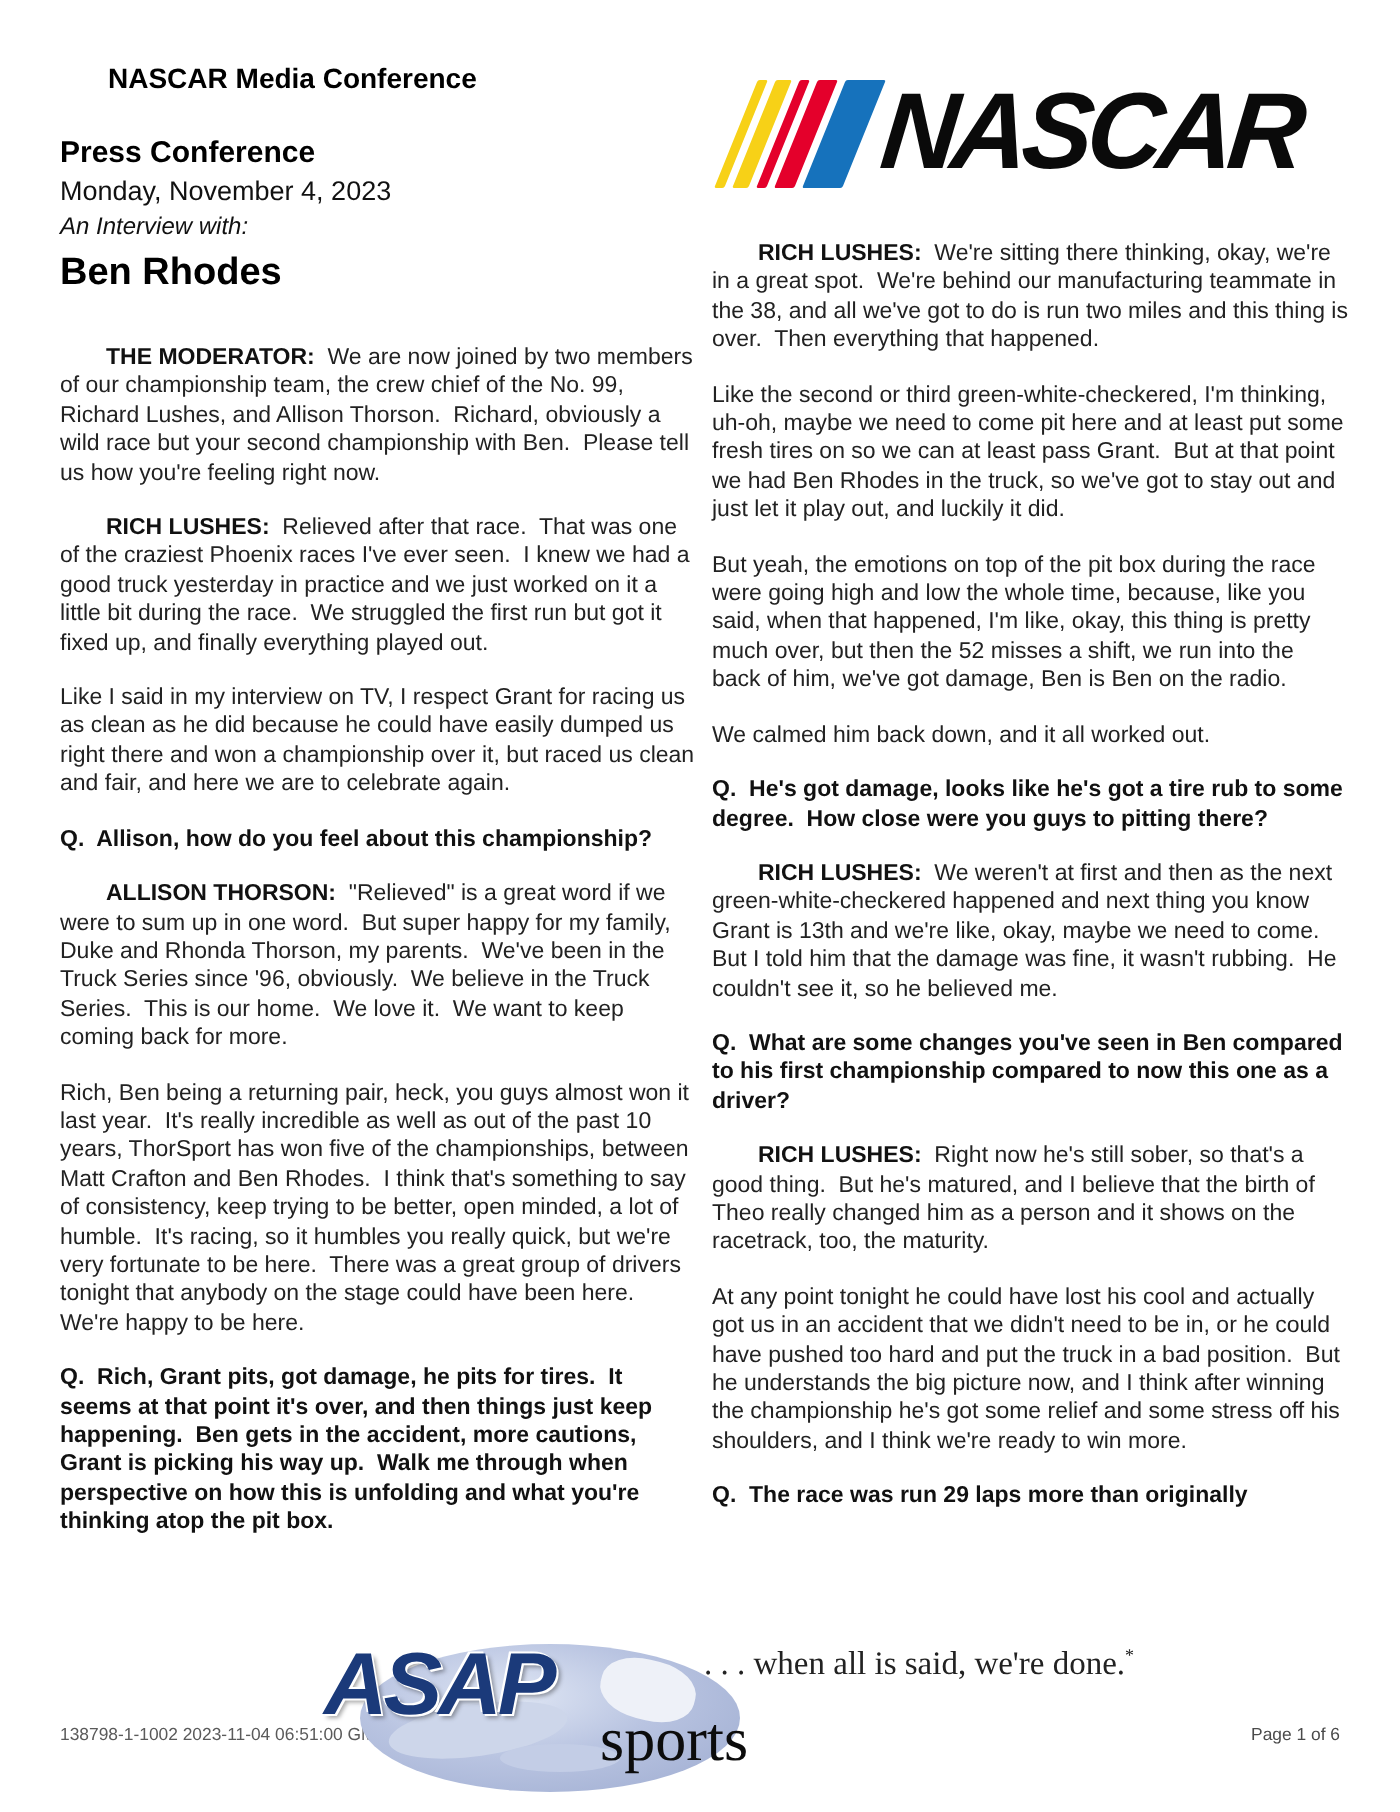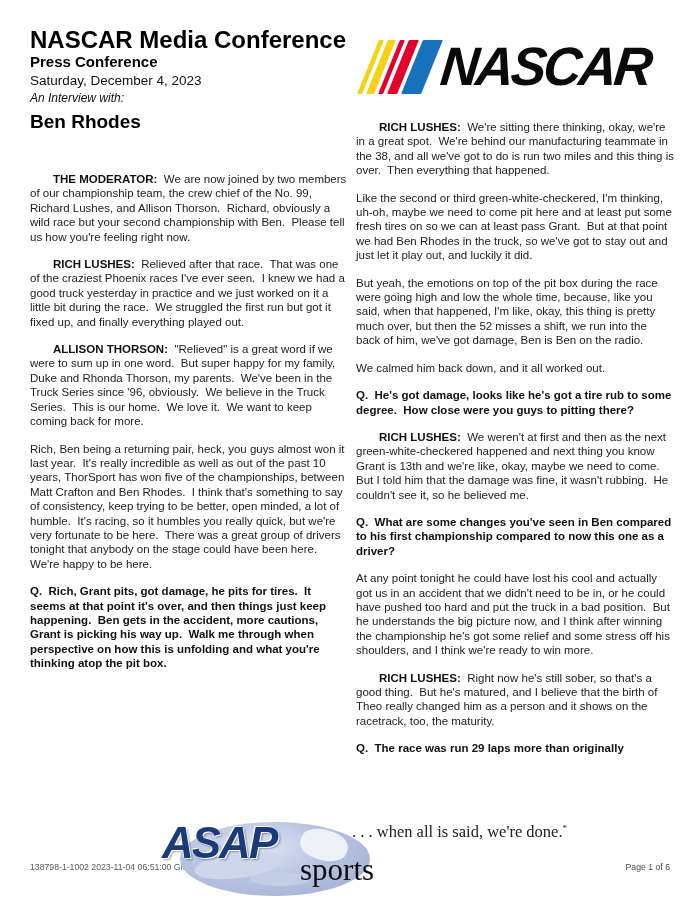--- a/index.html
+++ b/index.html
@@ -3,22 +3,22 @@
 <meta charset="utf-8">
 <style>
   html,body{margin:0;padding:0;background:#888;}
   .page{
     position:relative;width:700px;height:906px;background:#ffffff;
     font-family:"Liberation Sans",sans-serif;color:#1a1a1a;overflow:hidden;
     margin:0 auto;
   }
   
   .header-left{position:absolute;left:30px;top:28px;width:330px;}
-  .doc-title{font-size:24px;font-weight:bold;line-height:23px;color:#000;}
-  .doc-subtitle{font-size:15px;font-weight:bold;line-height:19px;color:#000;margin-top:1px;}
+  .doc-title{font-size:14px;font-weight:bold;line-height:23px;color:#000;margin-left:24px;}
+  .doc-subtitle{font-size:15px;font-weight:bold;line-height:19px;color:#000;margin-top:16px;}
   .doc-date{font-size:13.5px;line-height:18px;color:#111;margin-top:1px;}
   .doc-interview{font-size:12px;font-style:italic;line-height:15px;color:#111;margin-top:1px;}
   .doc-name{font-size:19px;font-weight:bold;line-height:26px;color:#000;margin-top:3px;}
   
   .nascar-logo{position:absolute;left:368px;top:40px;height:54px;display:flex;align-items:stretch;}
   .stripes{display:flex;height:54px;margin-right:6px;}
   .stripe{transform:skewX(-22deg);margin-right:4px;border-radius:1px;}
   .stripe.s1{width:5px;}
   .stripe.s2{width:8px;}
   .stripe.s3{width:5px;}
@@ -71,53 +71,55 @@
   .footer .page-num{color:#4a4a4a;text-align:right;}
 </style>
 </head>
 <body>
 
 <div class="page">
 
   <div class="header-left">
     <div class="doc-title">NASCAR Media Conference</div>
     <div class="doc-subtitle">Press Conference</div>
-    <div class="doc-date">Saturday, December 4, 2023</div>
+    <div class="doc-date">Monday, November 4, 2023</div>
     <div class="doc-interview">An Interview with:</div>
     <div class="doc-name">Ben Rhodes</div>
   </div>
 
   <div class="nascar-logo">
     <div class="stripes">
       <div class="stripe s1" style="background: rgb(247, 209, 23);"></div>
       <div class="stripe s2" style="background: rgb(247, 209, 23);"></div>
       <div class="stripe s3" style="background: rgb(228, 0, 43);"></div>
       <div class="stripe s4" style="background: rgb(228, 0, 43);"></div>
       <div class="stripe s5" style="background: rgb(22, 114, 188);"></div>
     </div>
     <div class="nascar-word">NASCAR</div>
   </div>
 
   <div id="col-left" class="col col-left">
       <p class="para speaker"><b>THE MODERATOR:</b>  We are now joined by two members of our championship team, the crew chief of the No. 99, Richard Lushes, and Allison Thorson.  Richard, obviously a wild race but your second championship with Ben.  Please tell us how you're feeling right now.</p>
       <p class="para speaker"><b>RICH LUSHES:</b>  Relieved after that race.  That was one of the craziest Phoenix races I've ever seen.  I knew we had a good truck yesterday in practice and we just worked on it a little bit during the race.  We struggled the first run but got it fixed up, and finally everything played out.</p>
+      <p class="para plain">Like I said in my interview on TV, I respect Grant for racing us as clean as he did because he could have easily dumped us right there and won a championship over it, but raced us clean and fair, and here we are to celebrate again.</p>
+      <p class="para question">Q.  Allison, how do you feel about this championship?</p>
       <p class="para speaker"><b>ALLISON THORSON:</b>  "Relieved" is a great word if we were to sum up in one word.  But super happy for my family, Duke and Rhonda Thorson, my parents.  We've been in the Truck Series since '96, obviously.  We believe in the Truck Series.  This is our home.  We love it.  We want to keep coming back for more.</p>
       <p class="para plain">Rich, Ben being a returning pair, heck, you guys almost won it last year.  It's really incredible as well as out of the past 10 years, ThorSport has won five of the championships, between Matt Crafton and Ben Rhodes.  I think that's something to say of consistency, keep trying to be better, open minded, a lot of humble.  It's racing, so it humbles you really quick, but we're very fortunate to be here.  There was a great group of drivers tonight that anybody on the stage could have been here.  We're happy to be here.</p>
       <p class="para question">Q.  Rich, Grant pits, got damage, he pits for tires.  It seems at that point it's over, and then things just keep happening.  Ben gets in the accident, more cautions, Grant is picking his way up.  Walk me through when perspective on how this is unfolding and what you're thinking atop the pit box.</p>
     </div>
   <div id="col-right" class="col col-right">
       <p class="para speaker"><b>RICH LUSHES:</b>  We're sitting there thinking, okay, we're in a great spot.  We're behind our manufacturing teammate in the 38, and all we've got to do is run two miles and this thing is over.  Then everything that happened.</p>
       <p class="para plain">Like the second or third green-white-checkered, I'm thinking, uh-oh, maybe we need to come pit here and at least put some fresh tires on so we can at least pass Grant.  But at that point we had Ben Rhodes in the truck, so we've got to stay out and just let it play out, and luckily it did.</p>
       <p class="para plain">But yeah, the emotions on top of the pit box during the race were going high and low the whole time, because, like you said, when that happened, I'm like, okay, this thing is pretty much over, but then the 52 misses a shift, we run into the back of him, we've got damage, Ben is Ben on the radio.</p>
       <p class="para plain">We calmed him back down, and it all worked out.</p>
       <p class="para question">Q.  He's got damage, looks like he's got a tire rub to some degree.  How close were you guys to pitting there?</p>
       <p class="para speaker"><b>RICH LUSHES:</b>  We weren't at first and then as the next green-white-checkered happened and next thing you know Grant is 13th and we're like, okay, maybe we need to come.  But I told him that the damage was fine, it wasn't rubbing.  He couldn't see it, so he believed me.</p>
       <p class="para question">Q.  What are some changes you've seen in Ben compared to his first championship compared to now this one as a driver?</p>
+      <p class="para speaker"><b>RICH LUSHES:</b>  Right now he's still sober, so that's a good thing.  But he's matured, and I believe that the birth of Theo really changed him as a person and it shows on the racetrack, too, the maturity.</p>
       <p class="para plain">At any point tonight he could have lost his cool and actually got us in an accident that we didn't need to be in, or he could have pushed too hard and put the truck in a bad position.  But he understands the big picture now, and I think after winning the championship he's got some relief and some stress off his shoulders, and I think we're ready to win more.</p>
-      <p class="para speaker"><b>RICH LUSHES:</b>  Right now he's still sober, so that's a good thing.  But he's matured, and I believe that the birth of Theo really changed him as a person and it shows on the racetrack, too, the maturity.</p>
       <p class="para question">Q.  The race was run 29 laps more than originally</p>
     </div>
 
   <div class="asap-logo">
     <div class="globe">
       <div class="land1"></div>
       <div class="land2"></div>
       <div class="land3"></div>
     </div>
     <div class="asap-word">ASAP</div>

